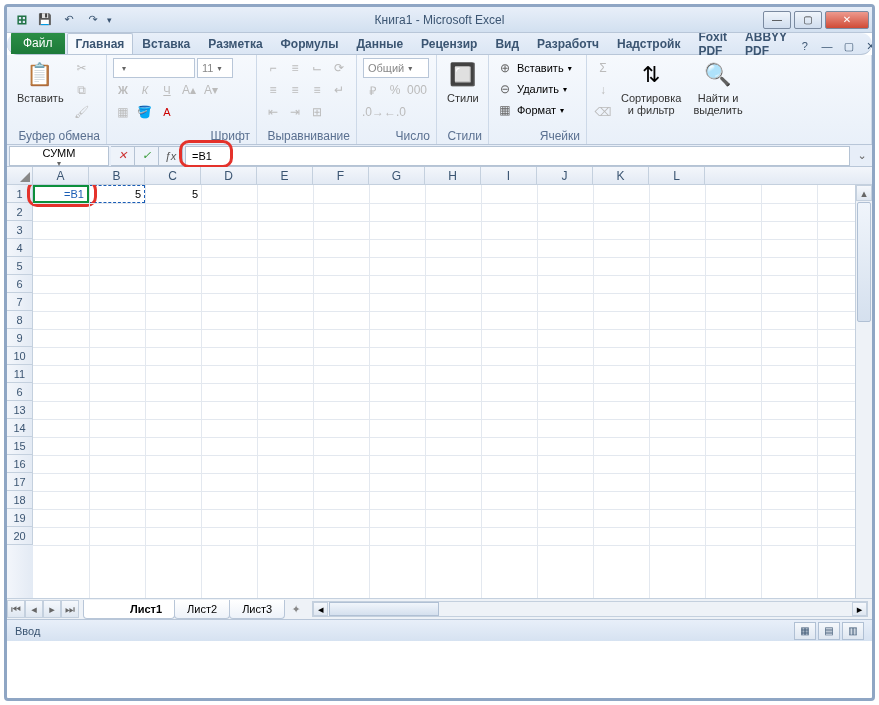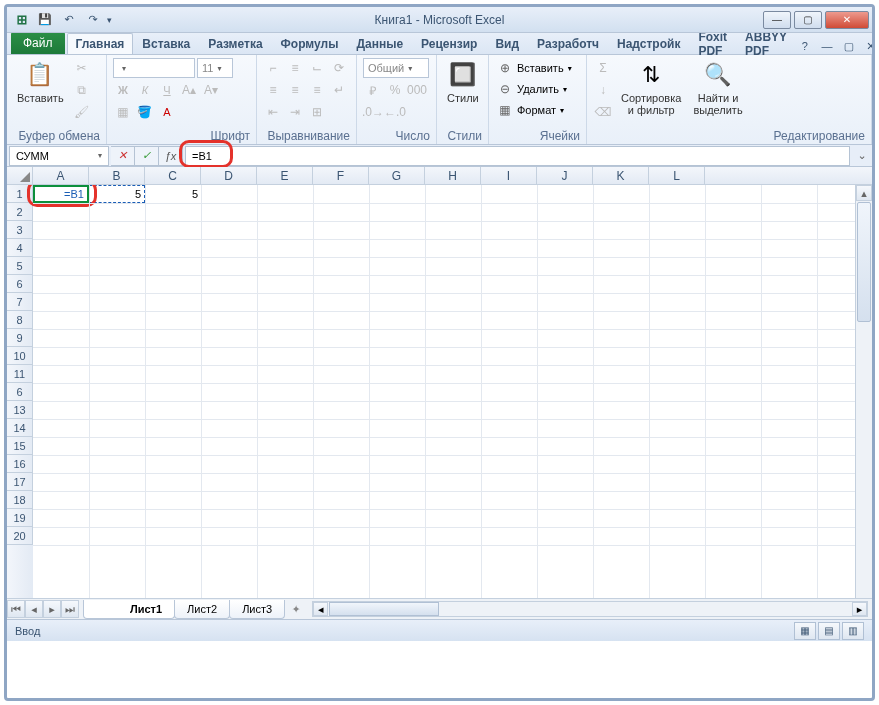--- a/index.html
+++ b/index.html
@@ -12,21 +12,21 @@
 .qat { display: flex; align-items: center; gap: 4px; padding-left: 6px; }
 .excel-x { width: 18px; height: 18px; display: flex; align-items: center; justify-content: center; color: #217346; font-weight: bold; font-size: 13px; }
 .qat-btn { width: 20px; height: 20px; display: flex; align-items: center; justify-content: center; color: #3b5572; cursor: pointer; }
 .qat-dd { width: 14px; color: #3b5572; font-size: 9px; }
 .title-center { position: absolute; left: 50%; transform: translateX(-50%); color: #3b5572; font-size: 12px; }
 .win-controls { margin-left: auto; display: flex; }
 .win-btn { width: 28px; height: 18px; border: 1px solid #7a8aa0; border-radius: 2px; margin: 3px 3px 3px 0; background: linear-gradient(#f0f5fb,#d0ddee); display: flex; align-items: center; justify-content: center; font-size: 10px; color: #333; cursor: pointer; }
 .win-close { background: linear-gradient(#ed9a8e,#d04b36); color: #fff; width: 44px; }
 
 
-.tabbar { height: 22px; background: linear-gradient(#e8eff9,#dbe6f4); display: flex; align-items: flex-end; padding-left: 4px; border-bottom: 1px solid #b8c6d8; }
+.tabbar { height: 22px; background: linear-gradient(#e8eff9,#dbe6f4); display: flex; align-items: flex-end; padding-left: 4px; border-bottom: 1px solid #b8c6d8; border-radius: 11px; }
 .file-tab { height: 22px; padding: 0 12px; background: linear-gradient(#2b8f46,#1d7a3a); color: #fff; display: flex; align-items: center; border-radius: 2px 2px 0 0; margin-right: 2px; cursor: pointer; font-size: 12px; }
 .tab { height: 21px; padding: 0 8px; display: flex; align-items: center; color: #3b5572; cursor: pointer; border: 1px solid transparent; border-bottom: none; font-size: 12px; font-weight: bold; }
 .tab.active { background: #f6f9fd; border-color: #b8c6d8; border-radius: 2px 2px 0 0; }
 .doc-controls { margin-left: auto; display: flex; gap: 4px; padding-right: 6px; }
 .doc-btn { width: 18px; height: 16px; color: #3b5572; cursor: pointer; display: flex; align-items: center; justify-content: center; }
 
 
 .ribbon { height: 90px; background: linear-gradient(#f6f9fd,#e9f0f9); border-bottom: 1px solid #b8c6d8; display: flex; }
 .group { border-right: 1px solid #cdd9e8; padding: 3px 6px 1px 6px; display: flex; flex-direction: column; }
 .group-body { flex: 1; display: flex; align-items: flex-start; gap: 4px; }
@@ -36,21 +36,21 @@
 .big-btn .lbl { font-size: 11px; color: #333; text-align: center; }
 .col { display: flex; flex-direction: column; gap: 2px; }
 .row { display: flex; gap: 2px; align-items: center; }
 .sm { width: 20px; height: 20px; border: 1px solid transparent; display: flex; align-items: center; justify-content: center; color: #666; cursor: pointer; font-size: 12px; }
 .sm.dis { color: #bbb; }
 .combo { height: 20px; border: 1px solid #b8c6d8; background: #fff; display: flex; align-items: center; padding: 0 4px; font-size: 11px; color: #888; }
 .combo .dd { margin-left: 4px; font-size: 8px; color: #666; }
 
 
 .fbar { height: 22px; border-bottom: 1px solid #b8c6d8; background: #e7eef8; display: flex; align-items: center; }
-.namebox { width: 100px; height: 20px; border: 1px solid #b5c3d4; background: #fff; margin: 0 2px; display: flex; align-items: center; padding: 0 6px; justify-content: space-between; }
+.namebox { width: 100px; height: 20px; border: 1px solid #b5c3d4; background: #fff; margin: 0 2px; display: flex; align-items: center; padding: 0 6px; justify-content: space-between; flex-direction: column; }
 .namebox .dd { font-size: 8px; color: #666; }
 .fedit-btns { display: flex; gap: 0; }
 .fbtn { width: 24px; height: 20px; border: 1px solid #b5c3d4; border-left: none; background: #eef3fa; display: flex; align-items: center; justify-content: center; color: #555; cursor: pointer; font-style: italic; }
 .formula-wrap { position: relative; flex: 1; height: 20px; margin: 0 2px; }
 .formula-input { width: 100%; height: 100%; border: 1px solid #b5c3d4; background: #fff; padding: 0 6px; display: flex; align-items: center; font-size: 12px; }
 .highlight-oval { position: absolute; border: 3px solid #e4322b; border-radius: 10px; pointer-events: none; }
 .fx-expand { width: 20px; height: 20px; display: flex; align-items: center; justify-content: center; color: #666; }
 
 
 .grid-area { position: relative; height: 452px; background: #fff; display: flex; flex-direction: column; }
@@ -271,21 +271,20 @@
           <div class="icon">⇅</div>
           <div class="lbl" style="white-space:pre-line">Сортировка
 и фильтр</div>
         </div>
         <div class="big-btn">
           <div class="icon">🔍</div>
           <div class="lbl" style="white-space:pre-line">Найти и
 выделить</div>
         </div>
       </div>
-      <div class="group-label">Редактирование</div>
     </div>
   </div>
 
   <div class="fbar">
     <div class="namebox">
       <span>СУММ</span>
       <span class="dd">▾</span>
     </div>
     <div class="fedit-btns">
       <div class="fbtn" style="color:#c33">✕</div>

